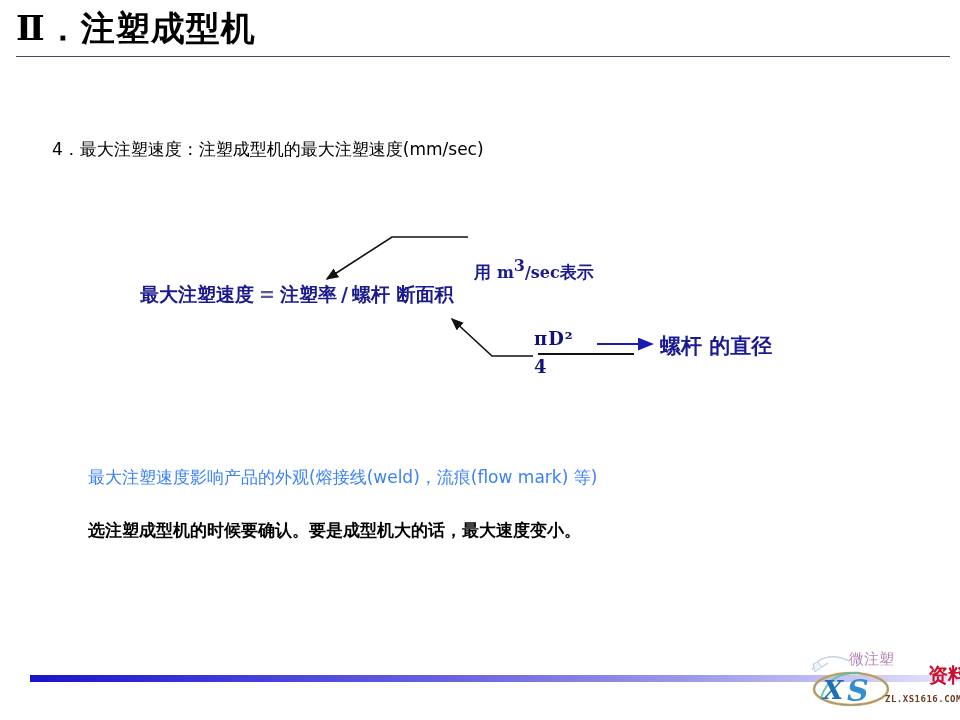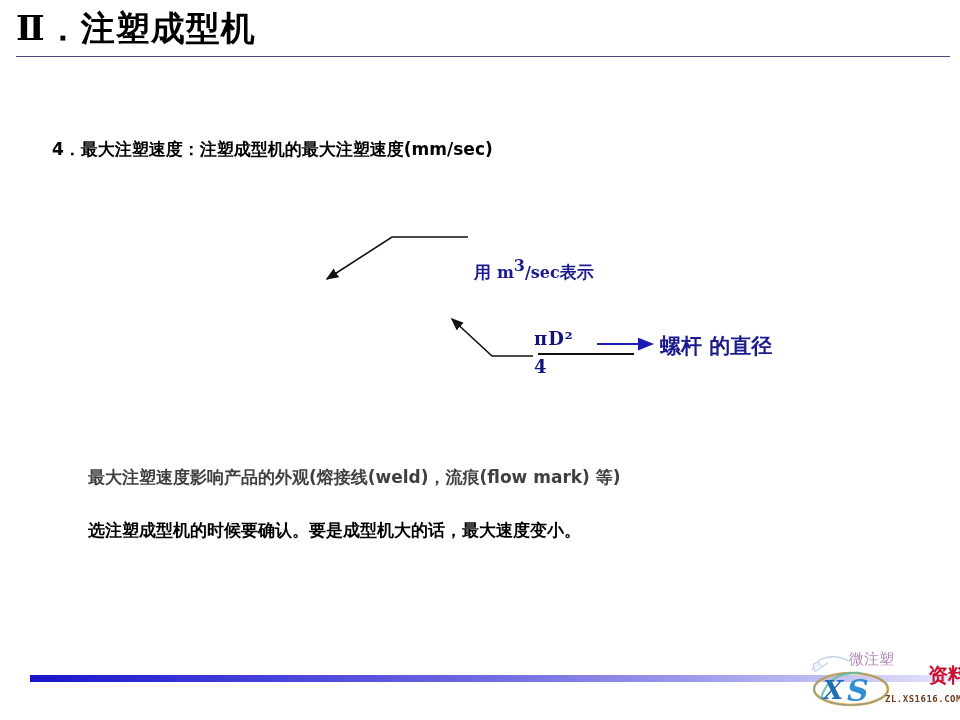--- a/index.html
+++ b/index.html
@@ -36,21 +36,21 @@
     height: 0;
     border-top: 1.5px solid #4a4a78;
   }
 
   
   #item4 {
     position: absolute;
     left: 52px;
     top: 138px;
     font-size: 17px;
-    font-weight: bold;
+    font-weight: normal;
     color: #000000;
     white-space: nowrap;
   }
 
   
   #unit-note {
     position: absolute;
     left: 474px;
     top: 224px;
     font-size: 17px;
@@ -122,22 +122,22 @@
     color: #1b1b8f;
     white-space: nowrap;
   }
 
   
   #body-line-1 {
     position: absolute;
     left: 88px;
     top: 466px;
     font-size: 17px;
-    font-weight: bold;
-    color: #404040;
+    font-weight: normal;
+    color: #3b82f6;
     white-space: nowrap;
   }
   #body-line-2 {
     position: absolute;
     left: 88px;
     top: 519px;
     font-size: 17px;
     font-weight: bold;
     color: #000000;
     white-space: nowrap;
@@ -225,20 +225,21 @@
 
 <div id="slide">
 
   <div id="title">Ⅱ．注塑成型机</div>
   <div id="title-rule"></div>
 
   <div id="item4">4．最大注塑速度：注塑成型机的最大注塑速度(mm/sec)</div>
 
   <div id="unit-note"><span>用 </span><span class="mono">m</span><sup class="mono">3</sup><span class="mono">/sec</span><span>表示</span></div>
 
+  <div id="formula-main"><span>最大注塑速度</span><span class="eq">=</span><span>注塑率</span><span class="slash">/</span><span>螺杆 断面积</span></div>
 
   <div id="fraction">
     <div class="numer">πD²</div>
     <div class="bar"></div>
     <div class="denom">4</div>
   </div>
 
   <div id="screw-label">螺杆 的直径</div>
 
   <div id="body-line-1">最大注塑速度影响产品的外观(熔接线(weld)，流痕(flow mark) 等)</div>

